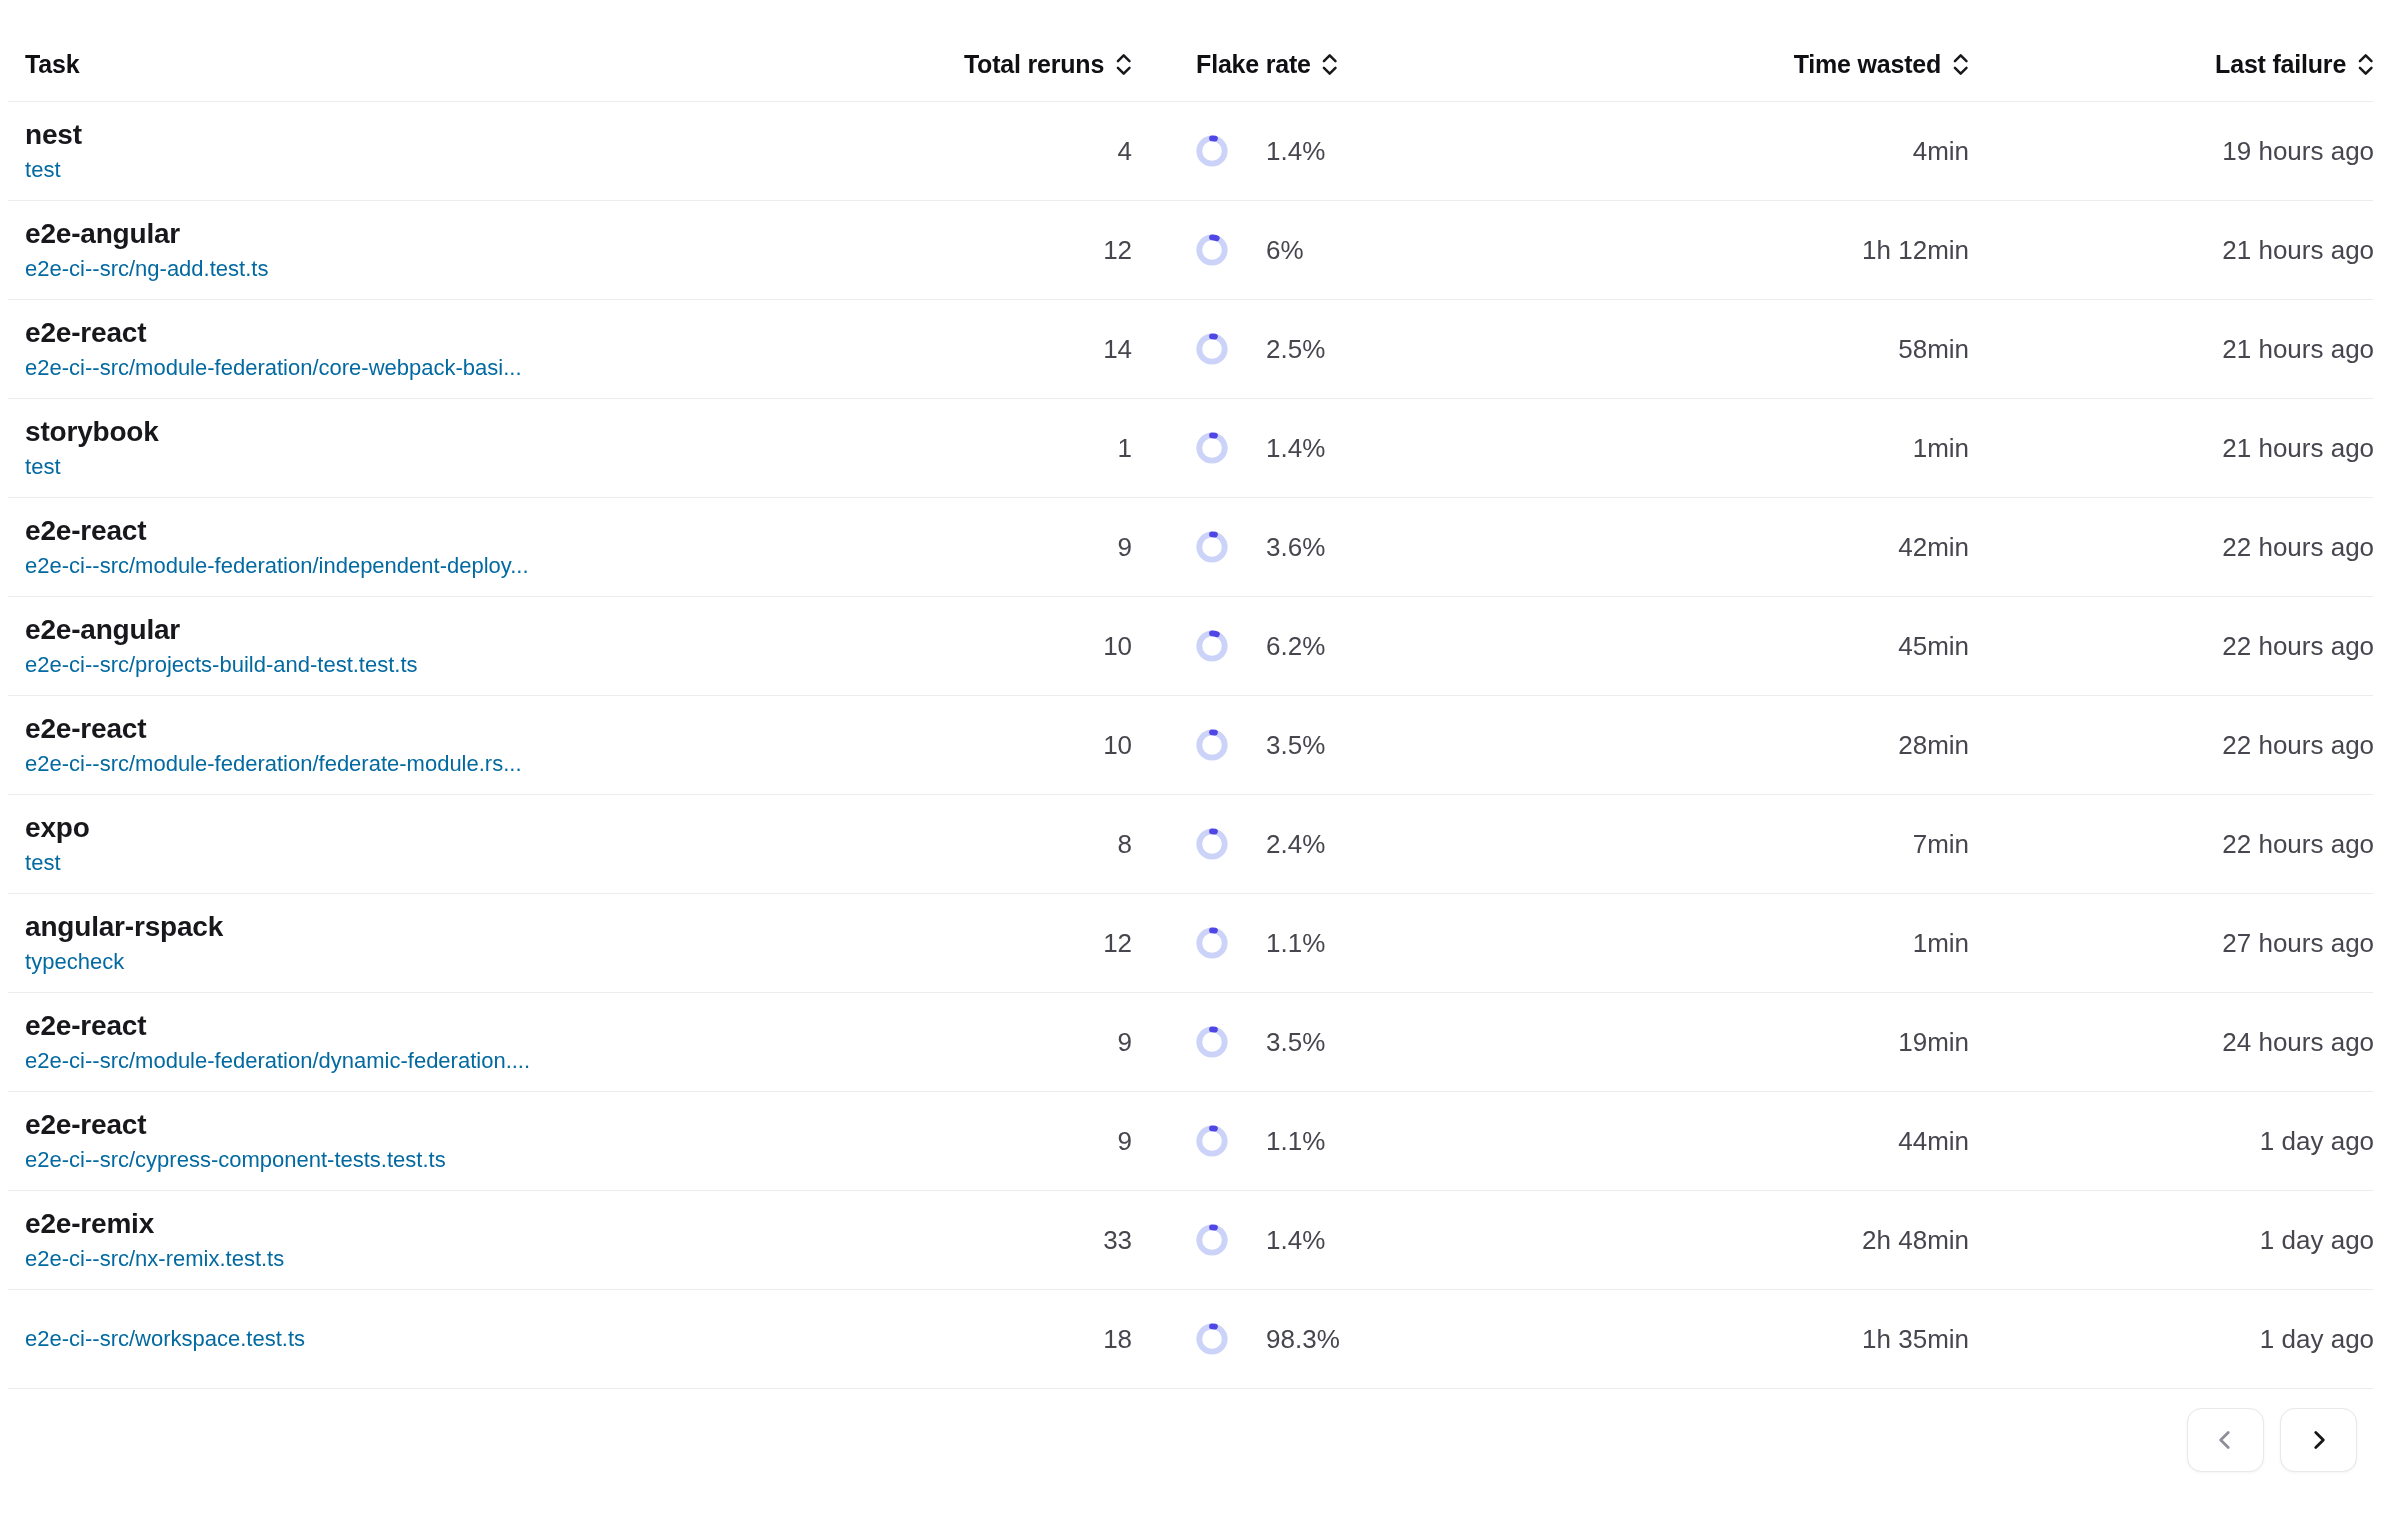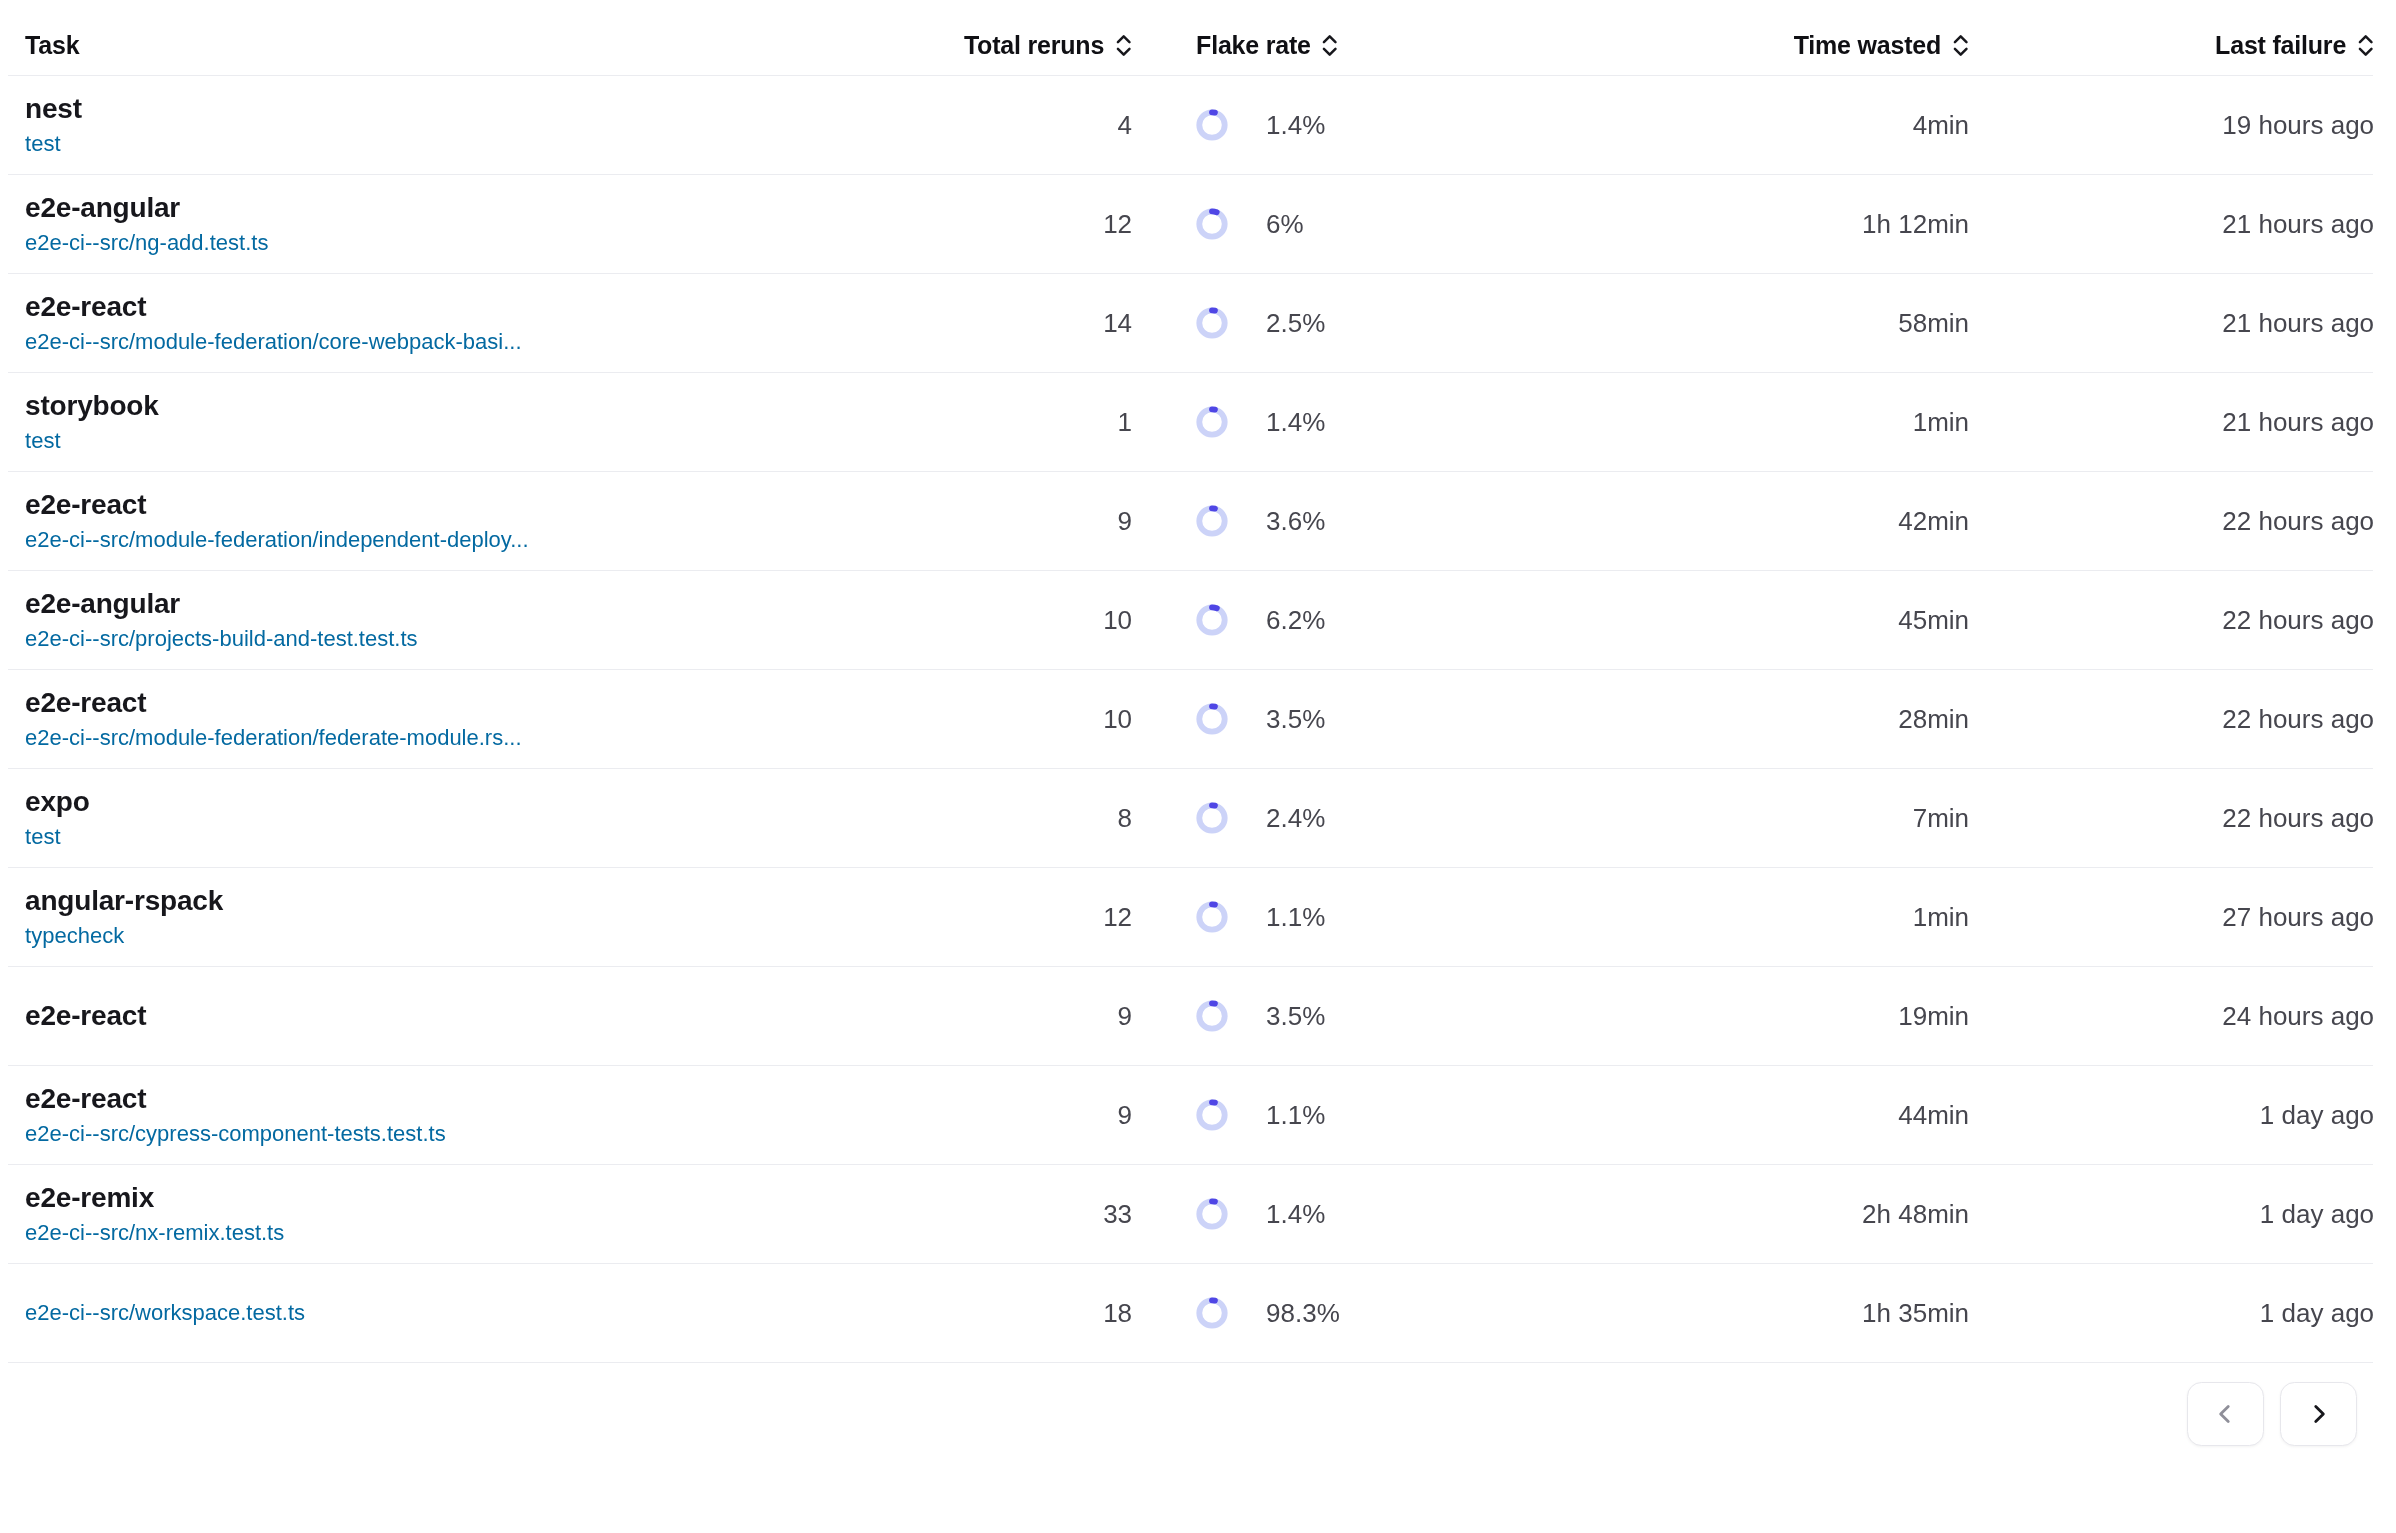--- a/index.html
+++ b/index.html
@@ -14,23 +14,23 @@
 
   
   .thead, .row {
     display: grid;
     grid-template-columns: 869px 238px 618px 219px 405px;
     margin: 0 23px 0 7.7px;
     padding-left: 17.4px;
     border-bottom: 1.9px solid #ebecf0;
   }
   .thead {
-    height: 76px;
+    height: 102px;
     align-items: end;
-    padding-bottom: 15px;
+    padding-bottom: 22px;
   }
   .th {
     display: flex;
     align-items: center;
     gap: 10.6px;
     font-size: 25px;
     font-weight: 600;
     color: #101014;
     letter-spacing: -0.2px;
   }
@@ -285,20 +285,21 @@
           </svg>
         <span>1.1%</span>
       </div>
       <div class="c-num">1min</div>
       <div class="c-num">27 hours ago</div>
     </div>
 
     <div class="row">
       <div class="c-task">
         <div class="task-name">e2e-react</div>
+        <div class="task-target">e2e-ci--src/module-federation/dynamic-federation....</div>
       </div>
       <div class="c-num">9</div>
       <div class="c-flake">
         <svg class="donut" viewBox="0 0 34 34">
             <circle class="track" cx="17" cy="17" r="13.5"></circle>
             <circle class="arc" cx="17" cy="17" r="13.5" transform="rotate(-90 17 17)" stroke-dasharray="3.2 81.62300164692441"></circle>
           </svg>
         <span>3.5%</span>
       </div>
       <div class="c-num">19min</div>

